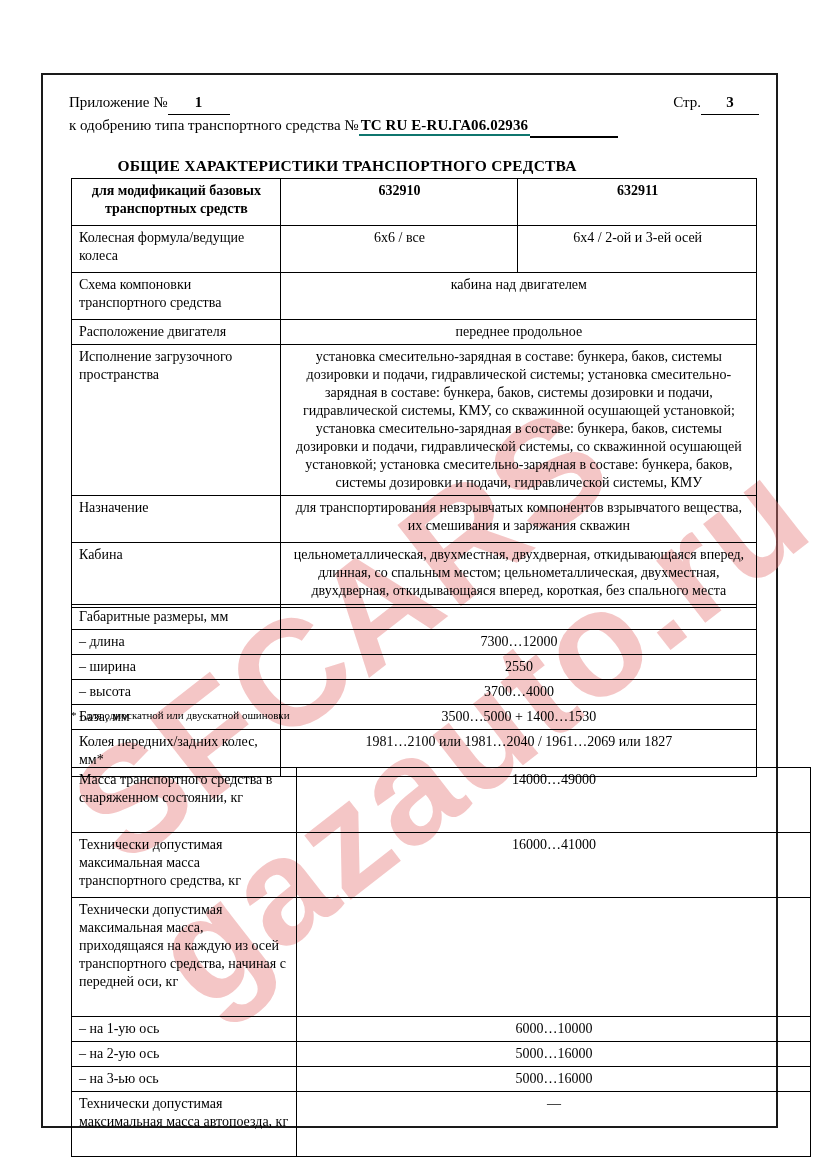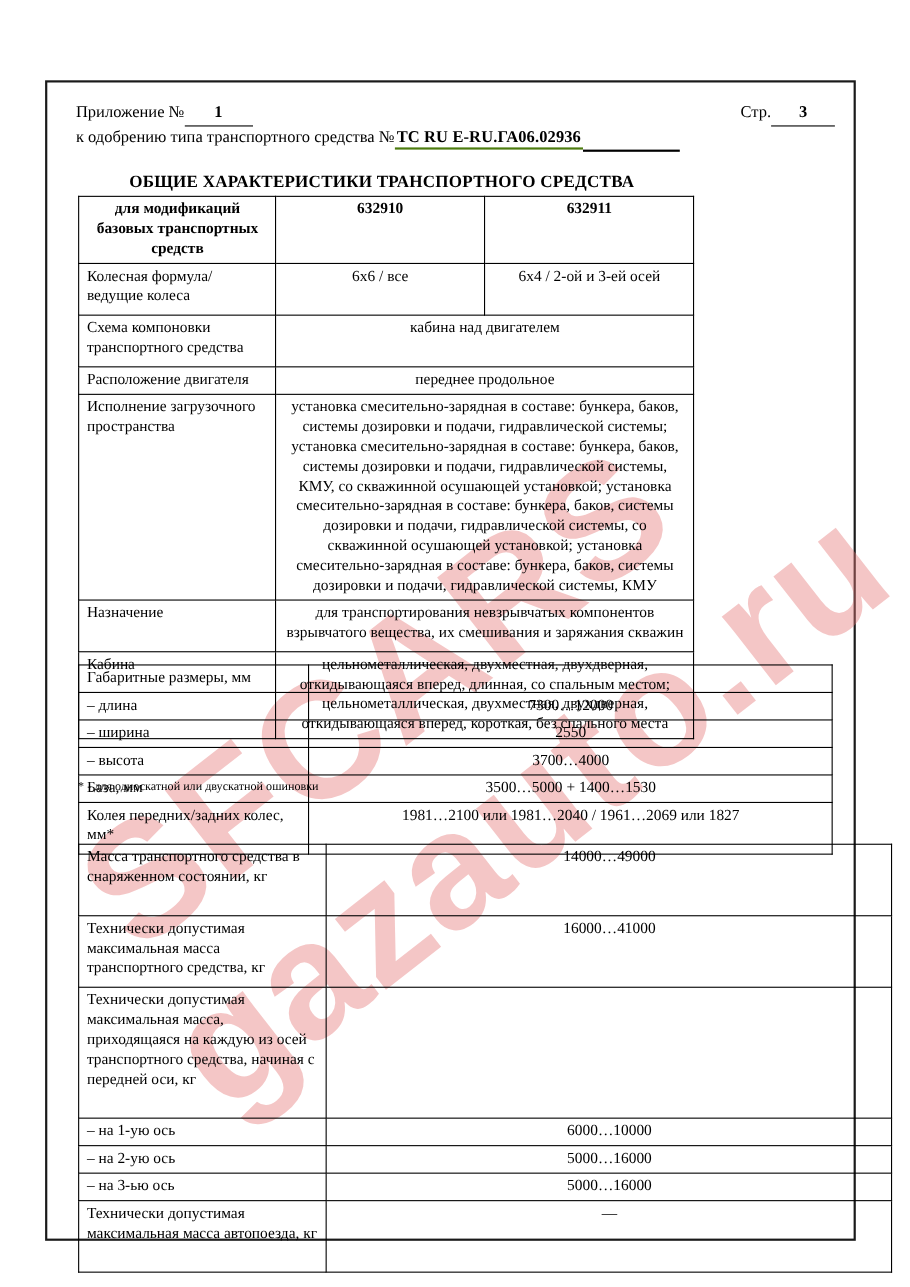--- a/index.html
+++ b/index.html
@@ -84,21 +84,21 @@
   .blank-fill {
     display: inline-block;
     border-bottom: 1.5px solid #000;
     text-align: center;
     font-weight: bold;
     vertical-align: baseline;
   }
   #pril-num { width: 62px; }
   #page-num { width: 58px; }
   #approval-num {
-    border-bottom: 2px solid #4d7c0f;
+    border-bottom: 2px solid #0f766e;
     font-weight: bold;
     padding: 0 2px 1px 2px;
     letter-spacing: 0.1px;
   }
   #approval-tail {
     display: inline-block;
     width: 88px;
     border-bottom: 2px solid #000;
     vertical-align: bottom;
     height: 17px;
@@ -134,21 +134,21 @@
     line-height: 18px;
   }
   td.label { text-align: left; }
   td.val   { text-align: center; }
   td.indent { padding-left: 30px; }
   td.hd { font-weight: bold; text-align: center; }
 
   #table1 {
     left: 30px;
     top: 105px;
-    width: 560px;
+    width: 686px;
   }
   #table1 col.c1 { width: 209px; }
   #table1 col.c2 { width: 238px; }
   #table1 col.c3 { width: 239px; }
 
   #table2 {
     left: 30px;
     top: 531px;
     width: 686px;
     padding-left: 42px;

